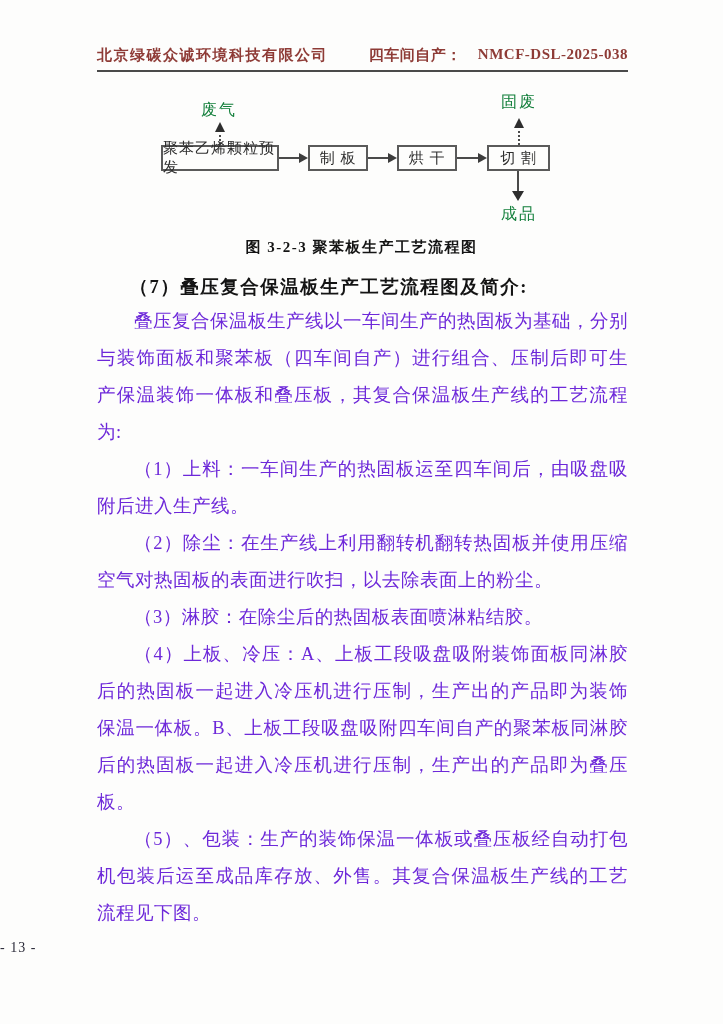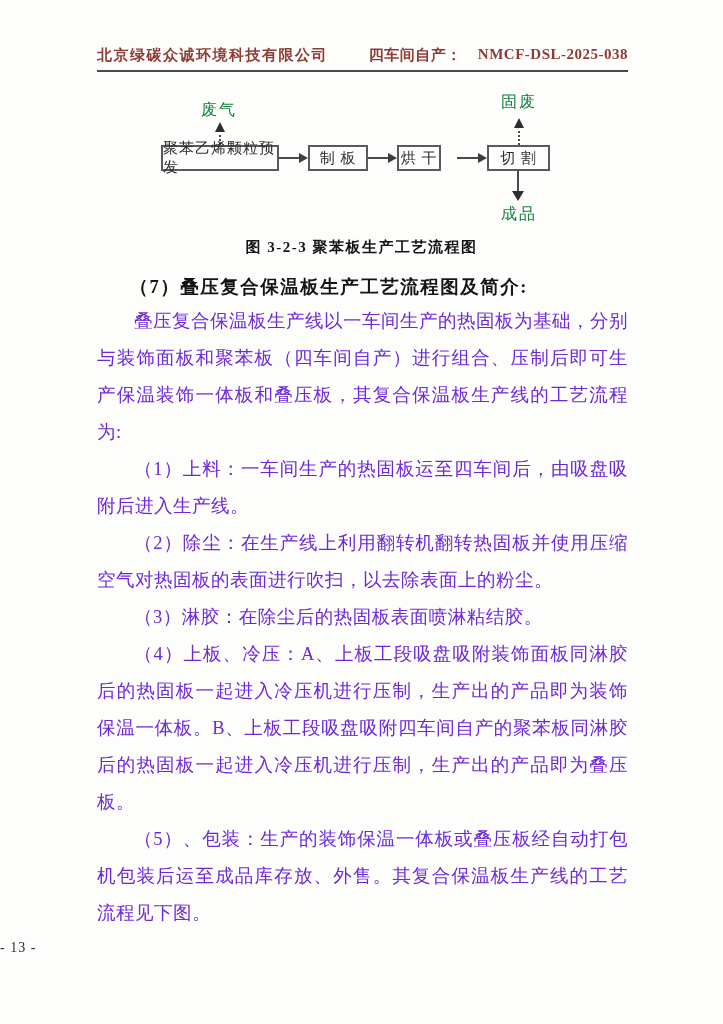--- a/index.html
+++ b/index.html
@@ -97,21 +97,21 @@
 
     <span class="flabel" style="left:501px;top:92px;">固废</span>
     <div class="vdash" style="left:518px;top:126px;height:19px;"></div>
 
     <div class="fbox" style="left:161px;top:145px;width:118px;">聚苯乙烯颗粒预发</div>
     <div class="harrow" style="left:279px;top:157px;width:27px;"></div>
 
     <div class="fbox" style="left:308px;top:145px;width:60px;text-align:center;">制 板</div>
     <div class="harrow" style="left:368px;top:157px;width:27px;"></div>
 
-    <div class="fbox" style="left:397px;top:145px;width:44px;">烘 干</div>
+    <div class="fbox" style="left:397px;top:145px;width:60px;">烘 干</div>
     <div class="harrow" style="left:457px;top:157px;width:28px;"></div>
 
     <div class="fbox" style="left:487px;top:145px;width:63px;">切 割</div>
 
     <div class="vsolid" style="left:517px;top:171px;height:22px;"></div>
     <span class="flabel" style="left:501px;top:204px;">成品</span>
   </div>
 
   <div class="figure-caption">图 3-2-3 聚苯板生产工艺流程图</div>
 

